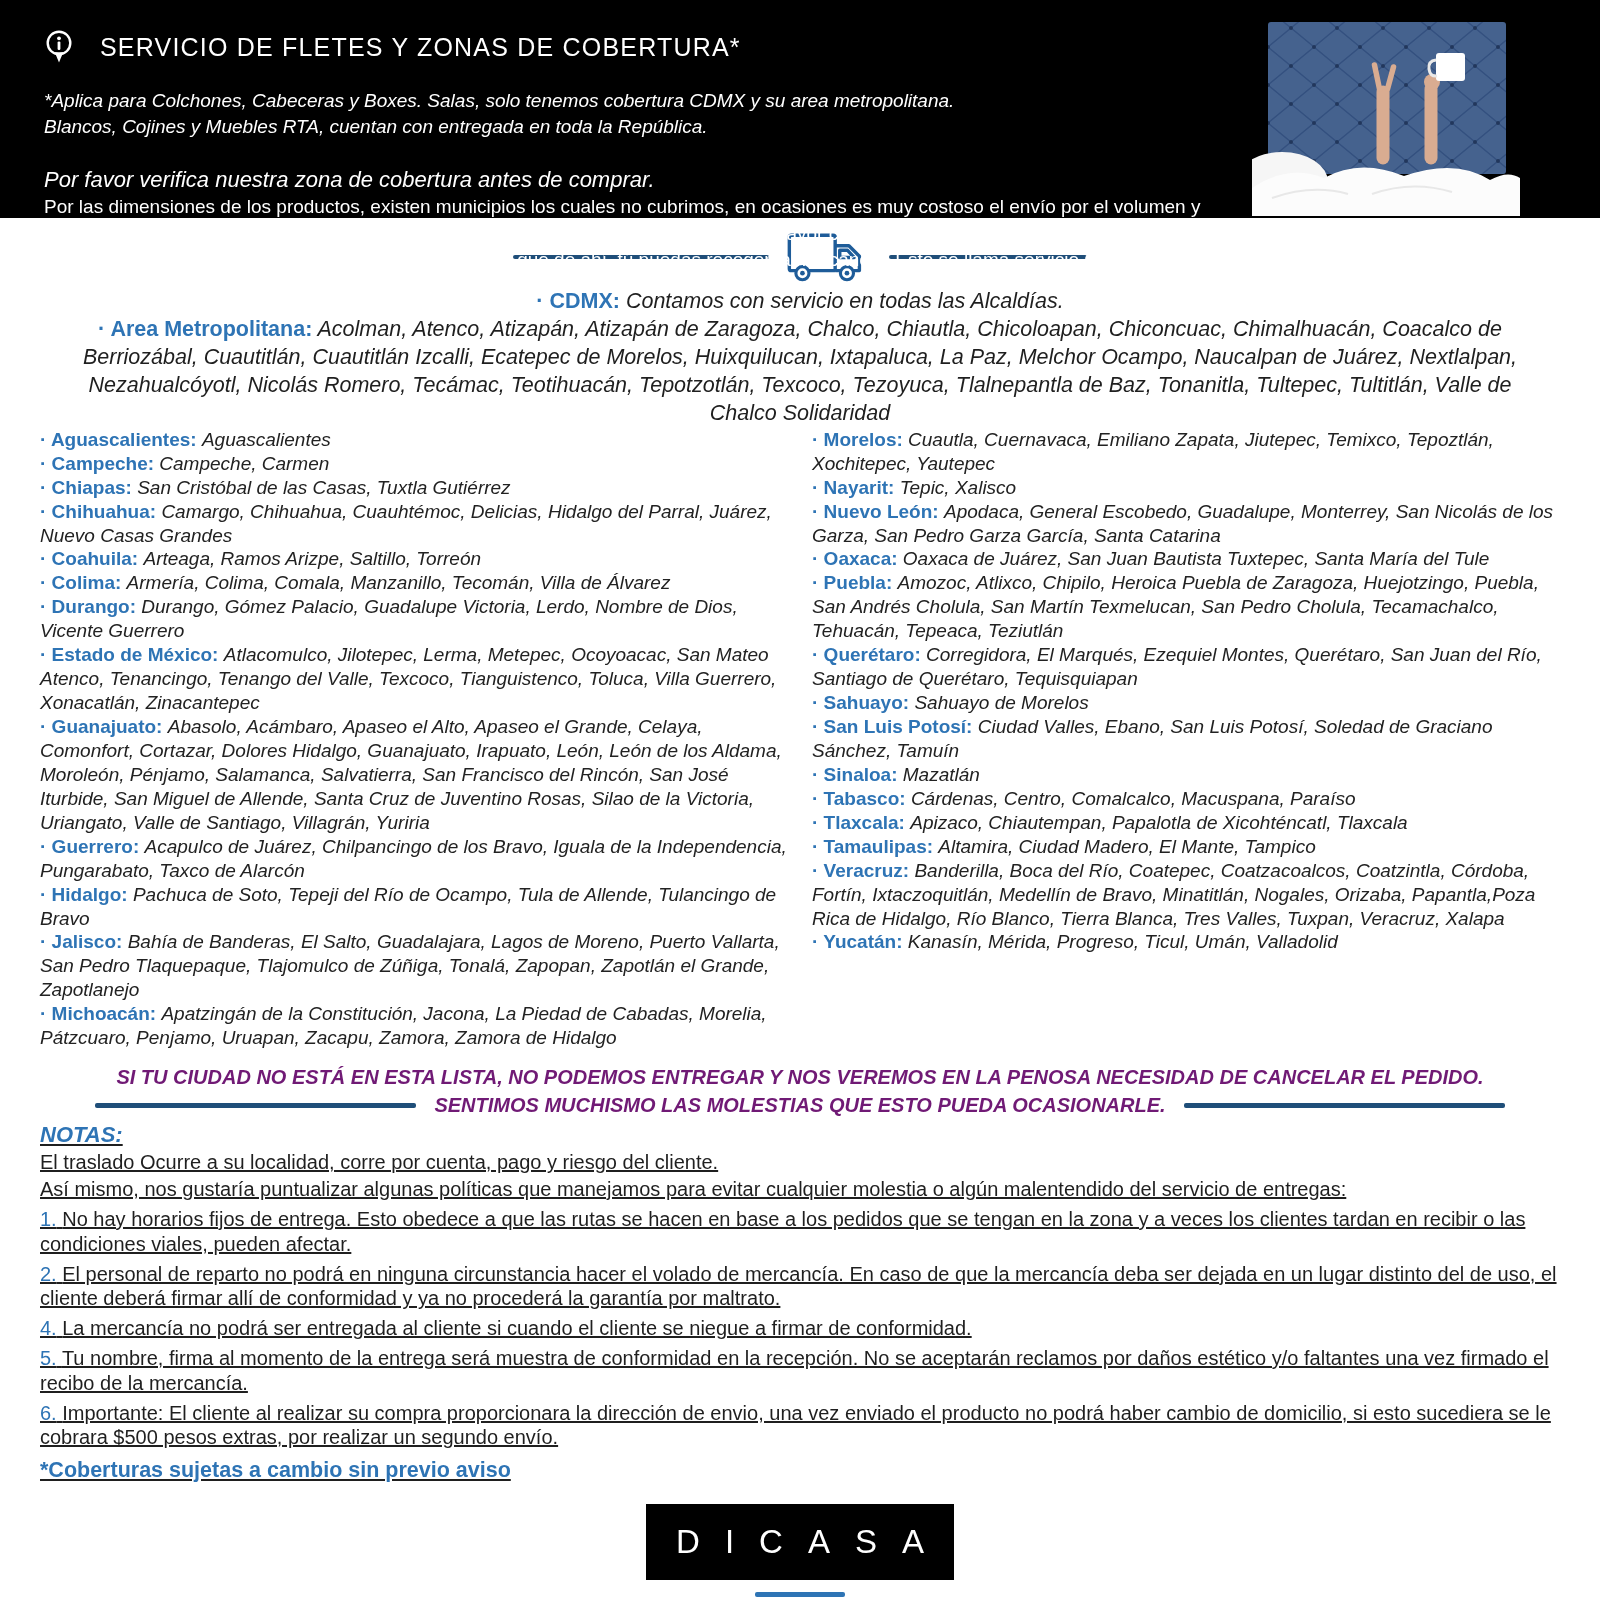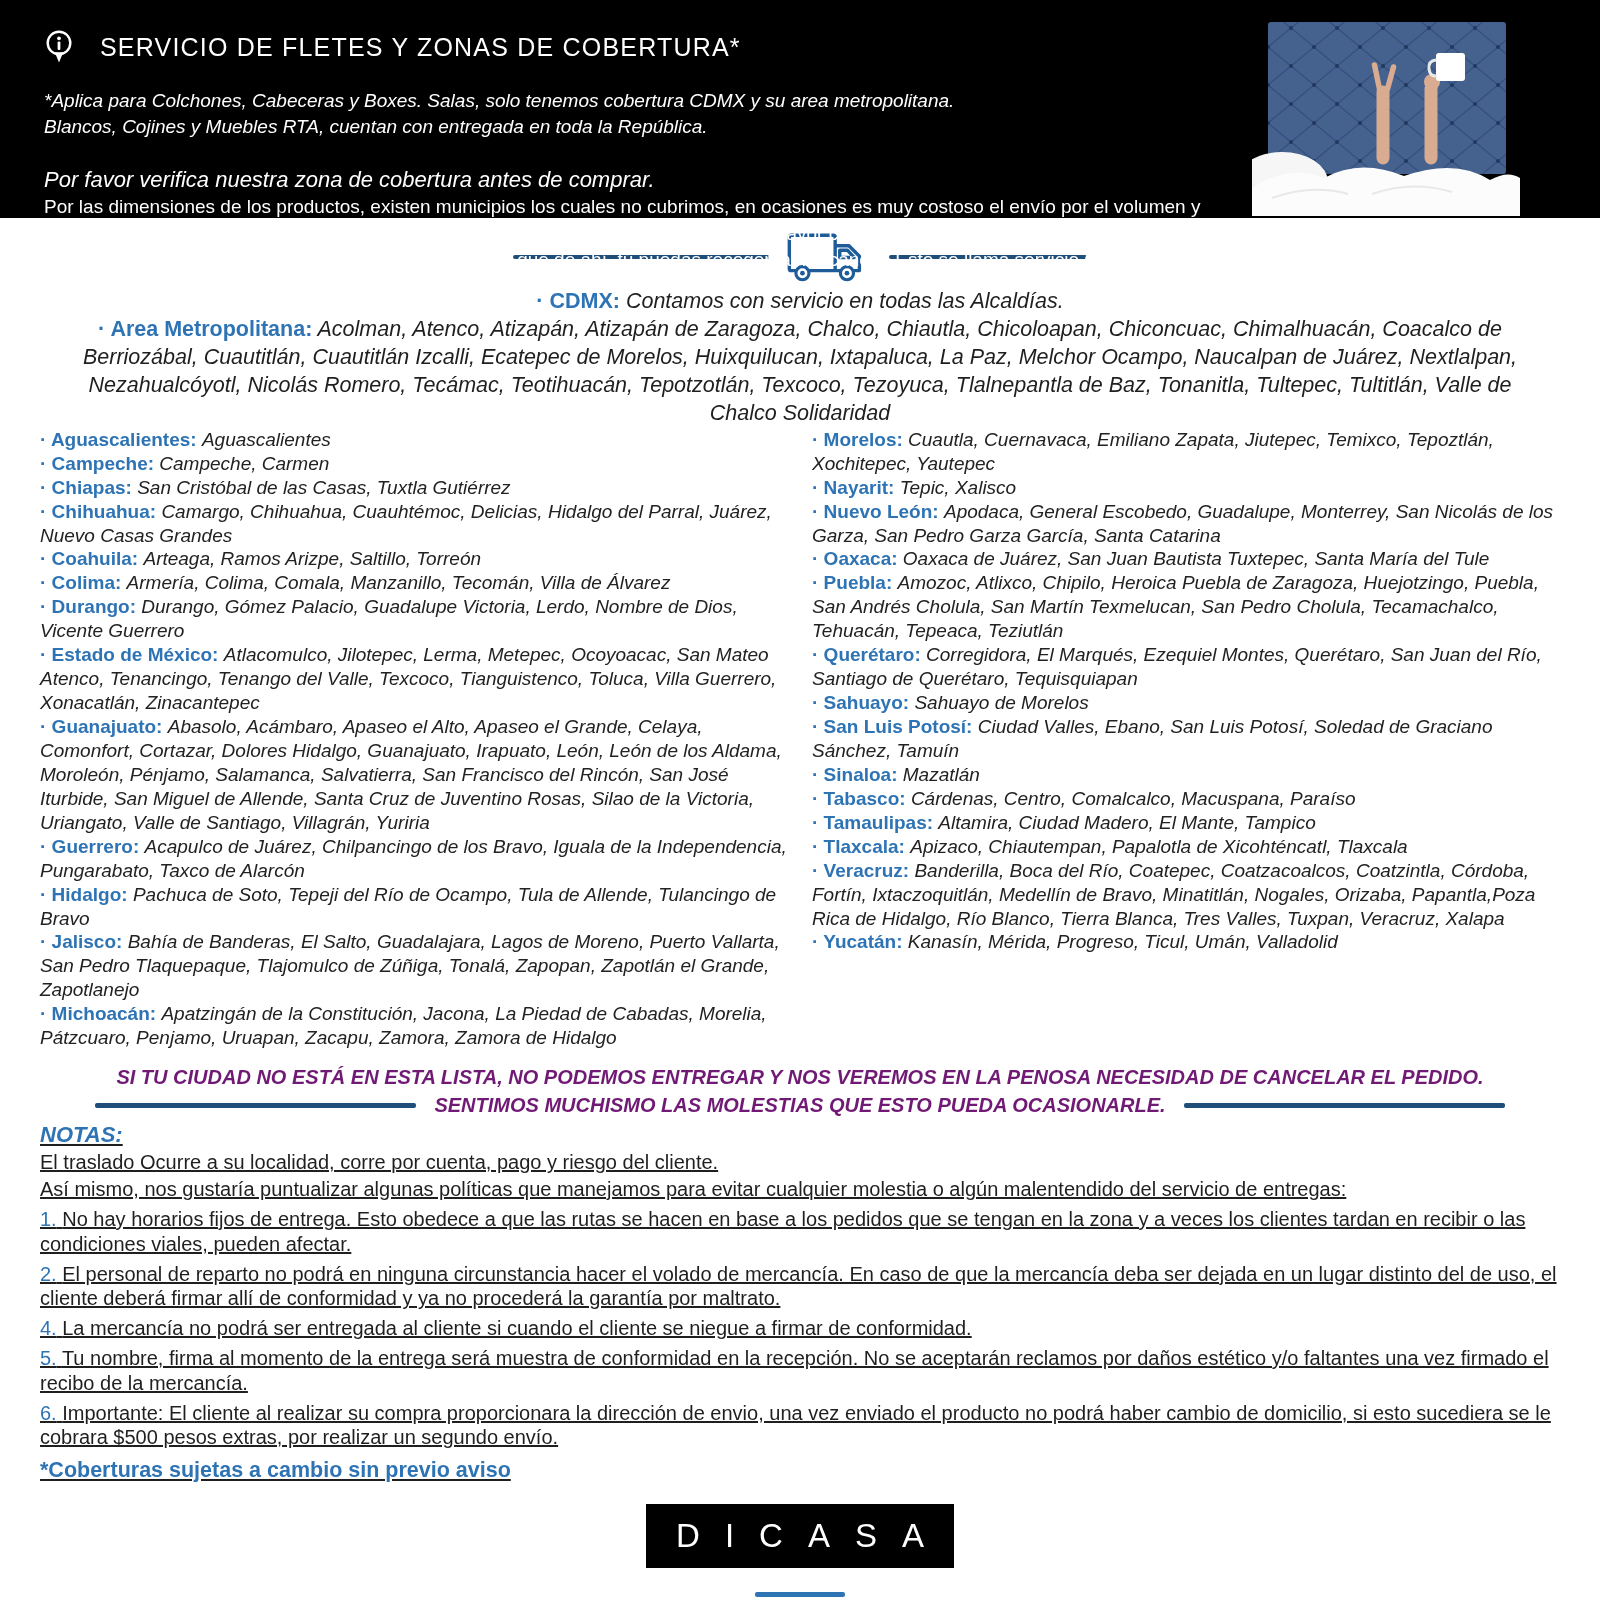--- a/index.html
+++ b/index.html
@@ -53,21 +53,21 @@
   .notes{padding:0 40px;margin-top:4px;font-size:20px;line-height:1.24;text-decoration:underline;}
   .nhead{margin:0;color:#2E74B5;font-weight:800;font-style:italic;font-size:22px;}
   .nintro{margin:2px 0 0;}
   .nitem{margin:5px 0 0;}
   .nnum{color:#2E74B5;}
   .nfoot{margin:7px 0 0;color:#2E74B5;font-weight:700;font-size:21.5px;}
 
   
   .logo{
     position:absolute;left:50%;top:1504px;transform:translateX(-50%);
-    width:308px;height:64px;background:#000000;color:#ffffff;
+    width:308px;height:76px;background:#000000;color:#ffffff;
     display:flex;align-items:center;justify-content:center;
     font-size:33px;font-weight:300;letter-spacing:25px;padding-left:25px;box-sizing:border-box;
   }
   .bottom-dash{
     position:absolute;left:50%;transform:translateX(-50%);bottom:3px;
     width:90px;height:5px;background:#2E74B5;border-radius:2px;
   }
 </style>
 </head>
 <body>
@@ -193,23 +193,23 @@
         <p class="entry"><span class="sname">· Querétaro:</span> <span class="cities">Corregidora, El Marqués, Ezequiel Montes, Querétaro, San Juan del Río, Santiago de Querétaro, Tequisquiapan</span></p>
 
         <p class="entry"><span class="sname">· Sahuayo:</span> <span class="cities">Sahuayo de Morelos</span></p>
 
         <p class="entry"><span class="sname">· San Luis Potosí:</span> <span class="cities">Ciudad Valles, Ebano, San Luis Potosí, Soledad de Graciano Sánchez, Tamuín</span></p>
 
         <p class="entry"><span class="sname">· Sinaloa:</span> <span class="cities">Mazatlán</span></p>
 
         <p class="entry"><span class="sname">· Tabasco:</span> <span class="cities">Cárdenas, Centro, Comalcalco, Macuspana, Paraíso</span></p>
 
+        <p class="entry"><span class="sname">· Tlaxcala:</span> <span class="cities">Apizaco, Chiautempan, Papalotla de Xicohténcatl, Tlaxcala</span></p>
+
         <p class="entry"><span class="sname">· Tamaulipas:</span> <span class="cities">Altamira, Ciudad Madero, El Mante, Tampico</span></p>
-
-        <p class="entry"><span class="sname">· Tlaxcala:</span> <span class="cities">Apizaco, Chiautempan, Papalotla de Xicohténcatl, Tlaxcala</span></p>
 
         <p class="entry"><span class="sname">· Veracruz:</span> <span class="cities">Banderilla, Boca del Río, Coatepec, Coatzacoalcos, Coatzintla, Córdoba, Fortín, Ixtaczoquitlán, Medellín de Bravo, Minatitlán, Nogales, Orizaba, Papantla,Poza Rica de Hidalgo, Río Blanco, Tierra Blanca, Tres Valles, Tuxpan, Veracruz, Xalapa</span></p>
 
         <p class="entry"><span class="sname">· Yucatán:</span> <span class="cities">Kanasín, Mérida, Progreso, Ticul, Umán, Valladolid</span></p>
       </div>
   </section>
 
   <div class="warning">
     <p class="w1">
       <span class="wb">SI TU CIUDAD NO ESTÁ EN ESTA LISTA,</span><span> NO PODEMOS ENTREGAR Y NOS VEREMOS EN LA PENOSA NECESIDAD DE </span><span class="wb">CANCELAR EL PEDIDO.</span>

